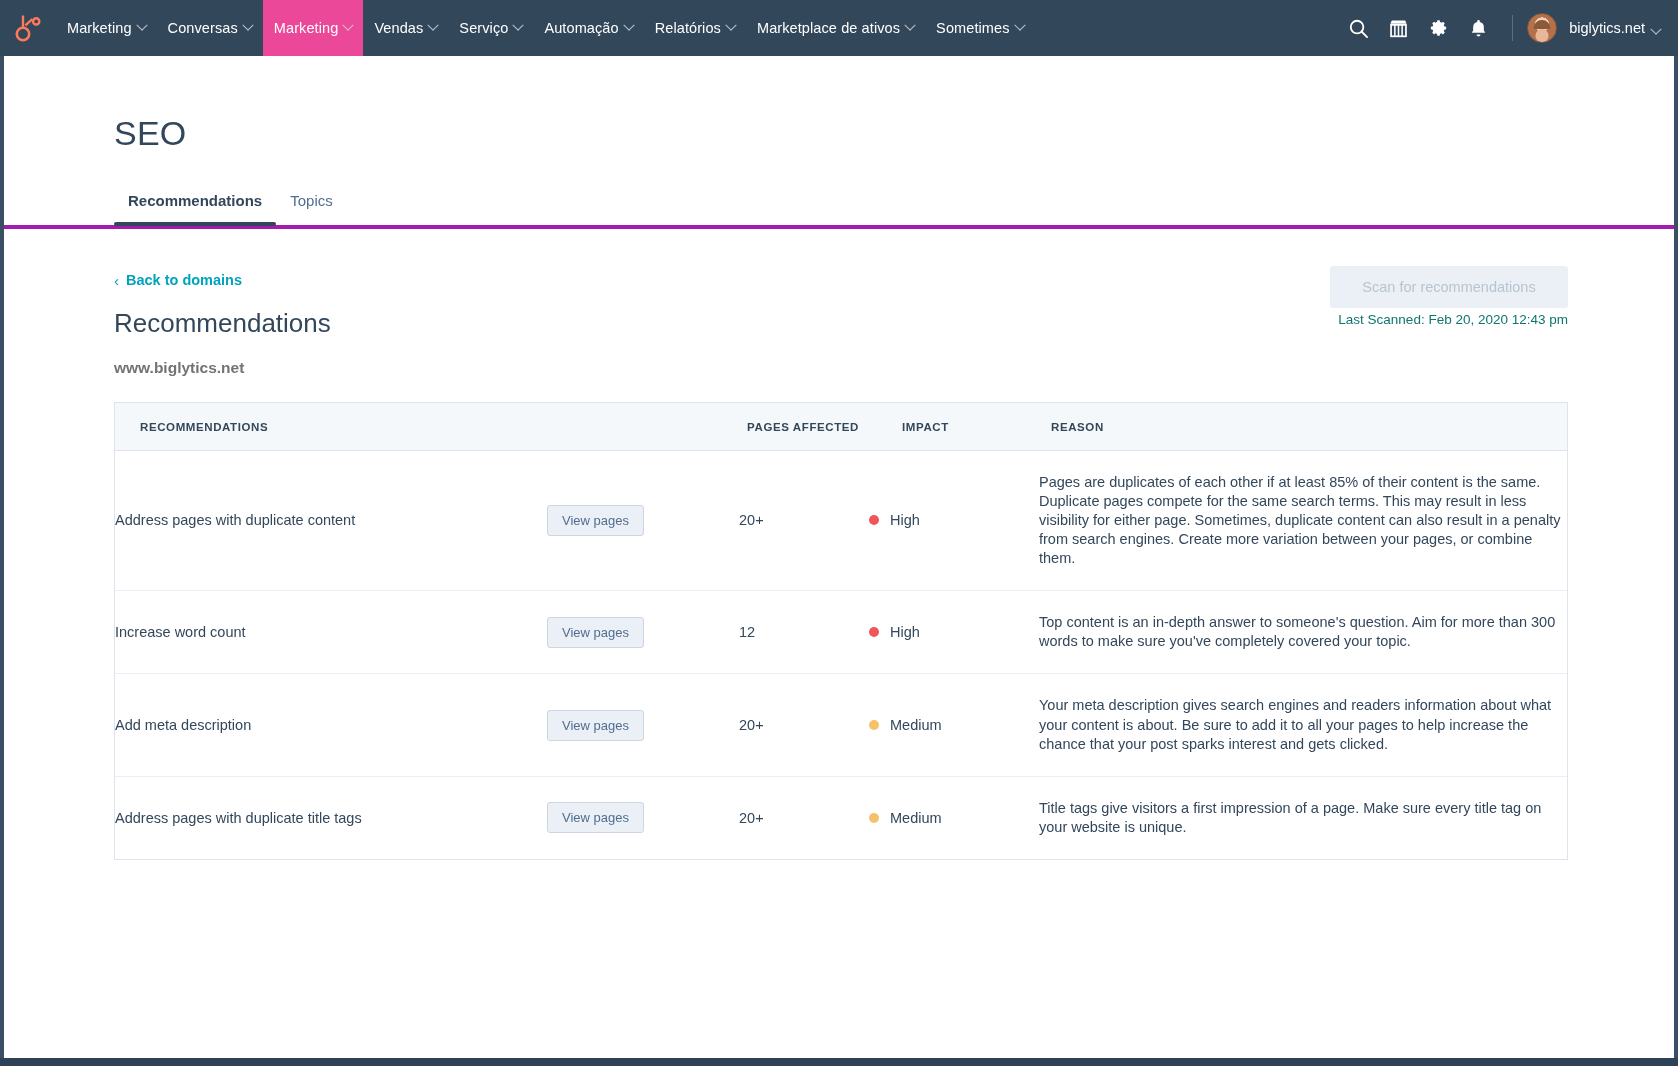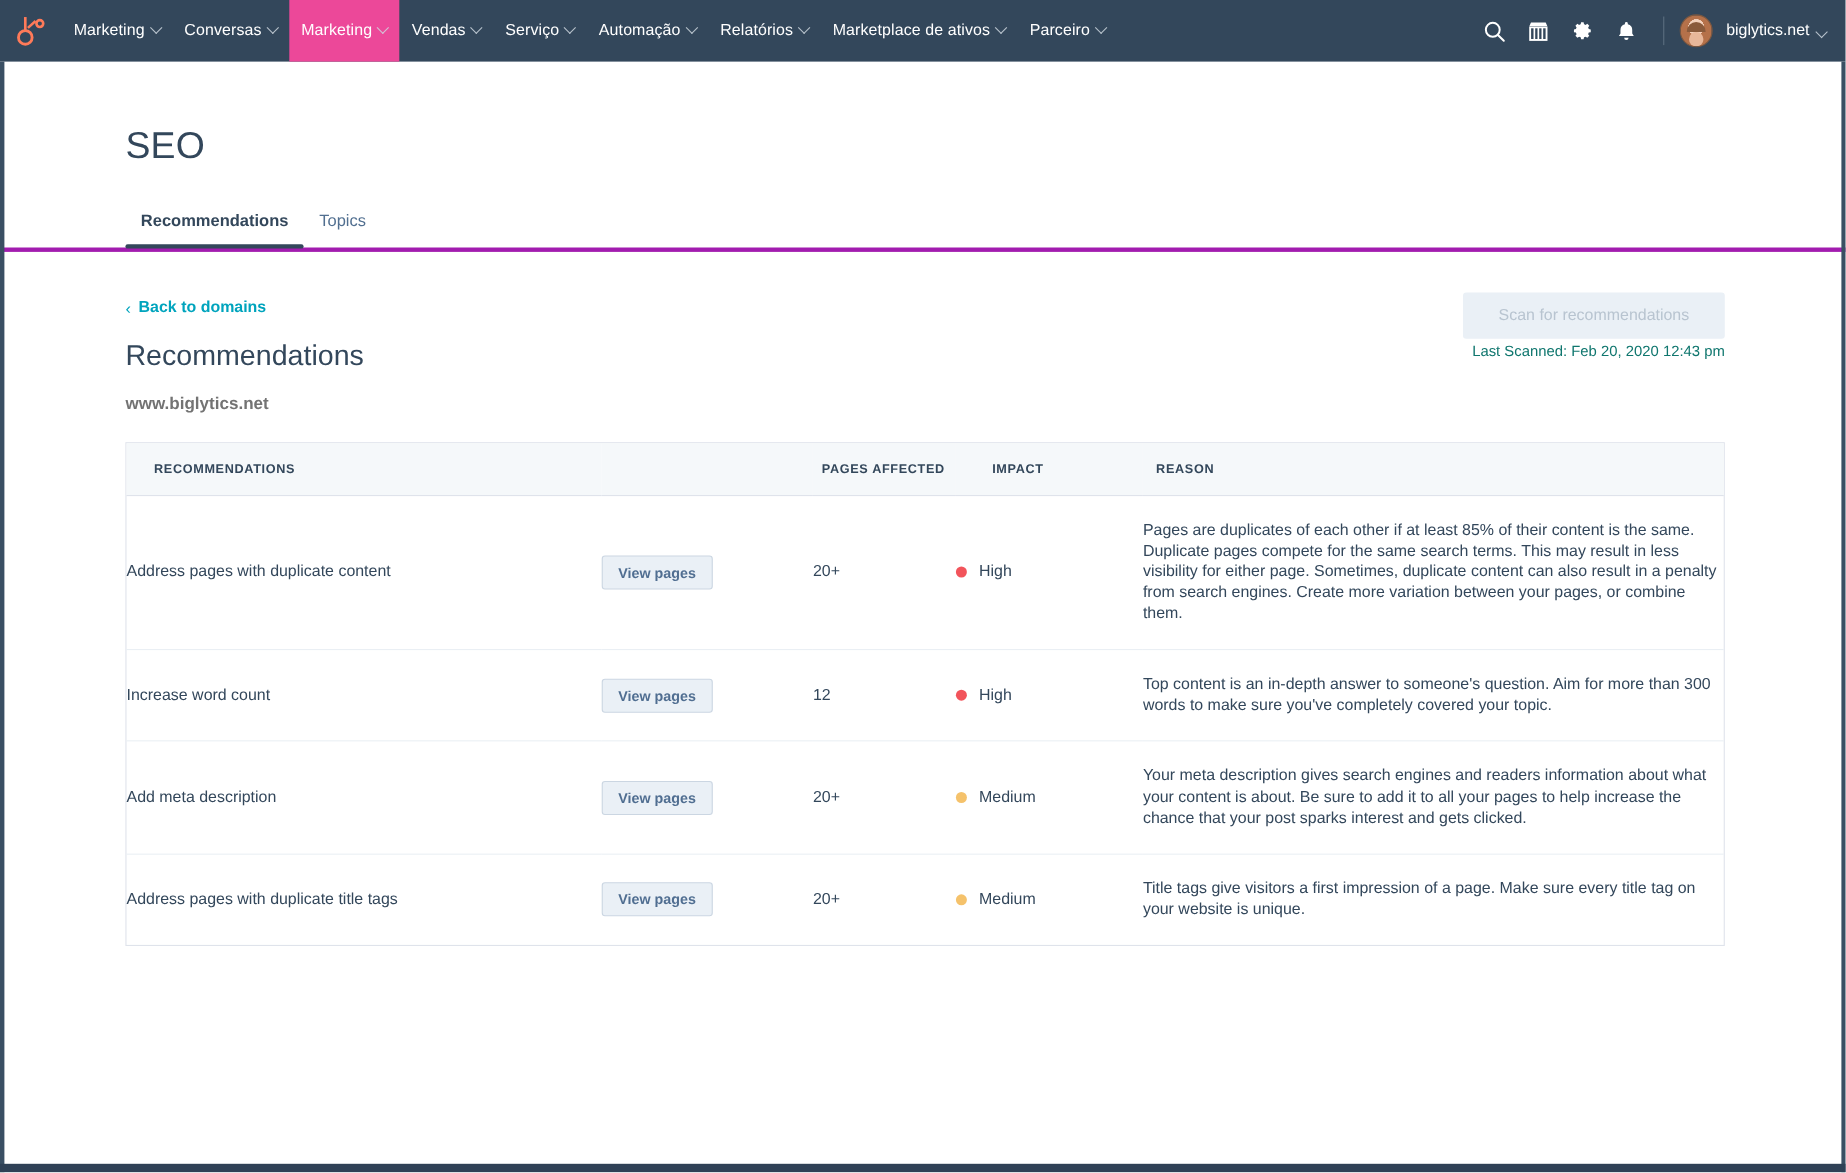--- a/index.html
+++ b/index.html
@@ -253,21 +253,20 @@
   }
   .view-pages-btn {
     background: #eaf0f6;
     border: 1px solid #cbd6e2;
     border-radius: 3px;
     color: #506e91;
     font-size: 13px;
     padding: 7px 14px;
     cursor: pointer;
     font-family: inherit;
-    font-weight: bold;
   }
   .impact-cell {
     display: flex;
     align-items: center;
     gap: 11px;
   }
   .dot {
     width: 10px; height: 10px; border-radius: 50%;
     flex: 0 0 10px;
   }
@@ -332,21 +331,21 @@
       </div>
       <div class="nav-item">
         <span>Relatórios</span>
         <span class="caret"></span>
       </div>
       <div class="nav-item">
         <span>Marketplace de ativos</span>
         <span class="caret"></span>
       </div>
       <div class="nav-item">
-        <span>Parceiro</span>
+        <span>Sometimes</span>
         <span class="caret"></span>
       </div>
     </div>
 
     <div class="nav-right">
       <div class="nav-icon-btn">
         <svg width="21" height="21" viewBox="0 0 22 22">
           <circle cx="9.5" cy="9.5" r="6.6" fill="none" stroke="#fff" stroke-width="1.9"></circle>
           <line x1="14.4" y1="14.4" x2="20" y2="20" stroke="#fff" stroke-width="1.9" stroke-linecap="round"></line>
         </svg>

